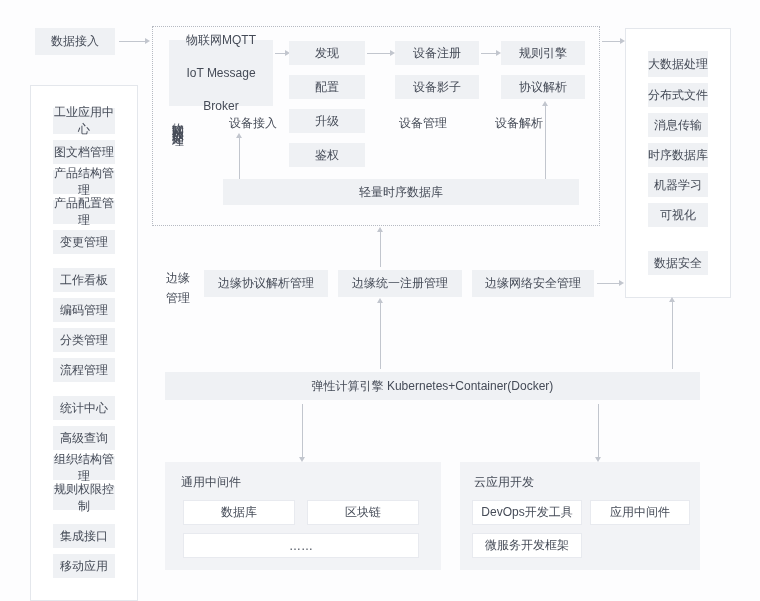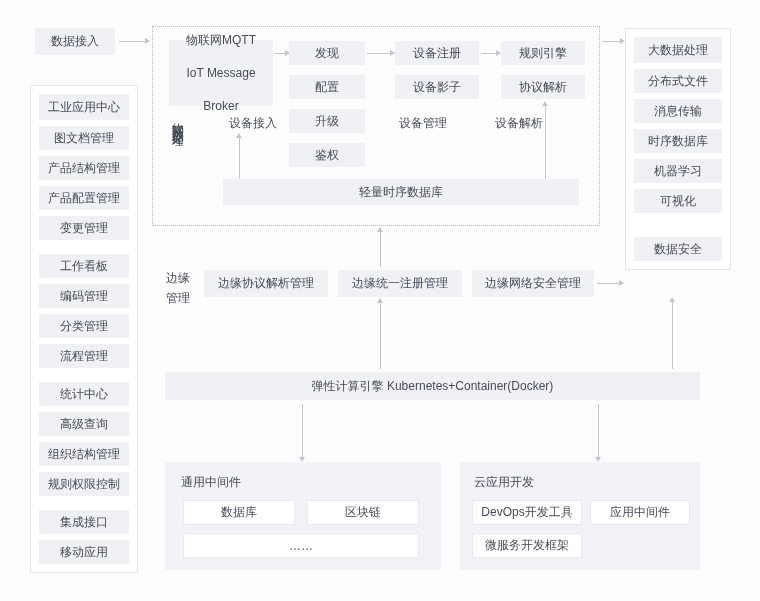--- a/index.html
+++ b/index.html
@@ -1,20 +1,20 @@
 <!DOCTYPE html>
 <html><head>
 <meta charset="utf-8">
 <style>
   * { margin:0; padding:0; box-sizing:border-box; }
   html,body { background:#ffffff; }
   body { font-family:"Liberation Sans","DejaVu Sans",sans-serif; }
   .page { position:relative; width:760px; height:601px; background:#fdfdfe; overflow:hidden; color:#454b57; font-size:12px; }
   .gbox { position:absolute; background:#eff1f4; display:flex; align-items:center; justify-content:center; text-align:center; color:#454b57; }
-  .panel { position:absolute; background:#ffffff; border:1px solid #e4e7ec; display:flex; flex-direction:column; gap:6px; padding:8px; }
+  .panel { position:absolute; background:#ffffff; border:1px solid #e4e7ec; display:flex; flex-direction:column; gap:6px; padding:22px; }
   .panel .gbox { position:static; flex:0 0 auto; }
   .hdr { height:26px; }
   .item { height:24px; }
   .gap { margin-top:8px; }
   .gap-lg { margin-top:18px; }
   .dotted { position:absolute; border:1px dotted #b6bac2; }
   .sm { height:24px; }
   .lbl { position:absolute; color:#454b57; white-space:nowrap; }
   .vtext { position:absolute; writing-mode:vertical-lr; text-orientation:upright; letter-spacing:2px; line-height:14px; }
   .wrap2 { position:absolute; width:28px; line-height:20px; text-align:left; }

